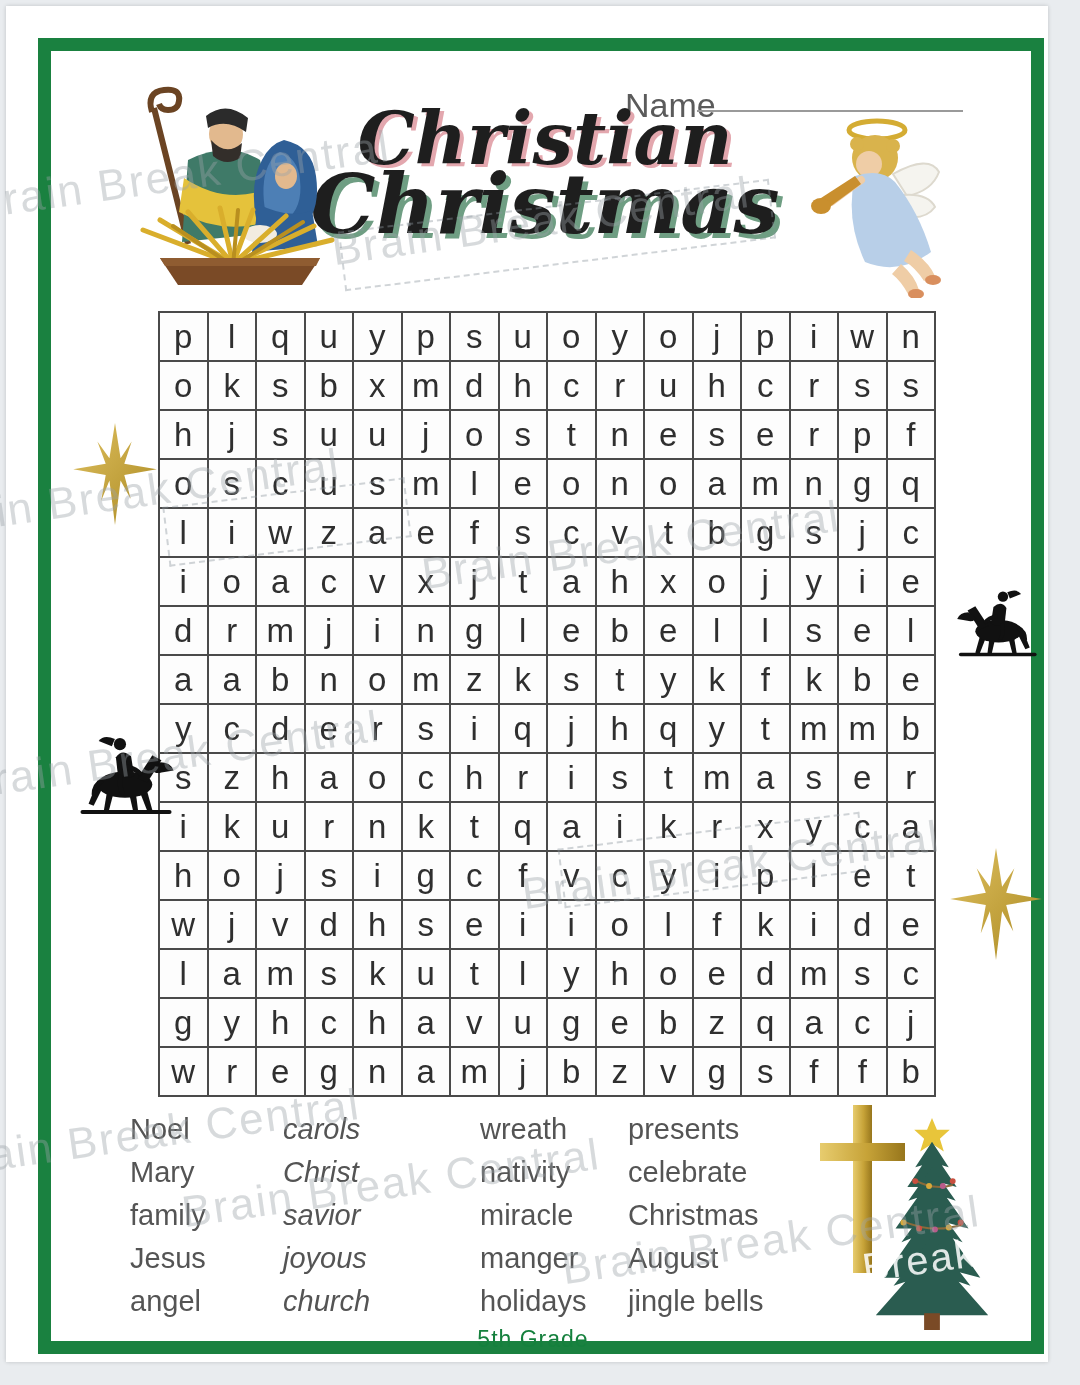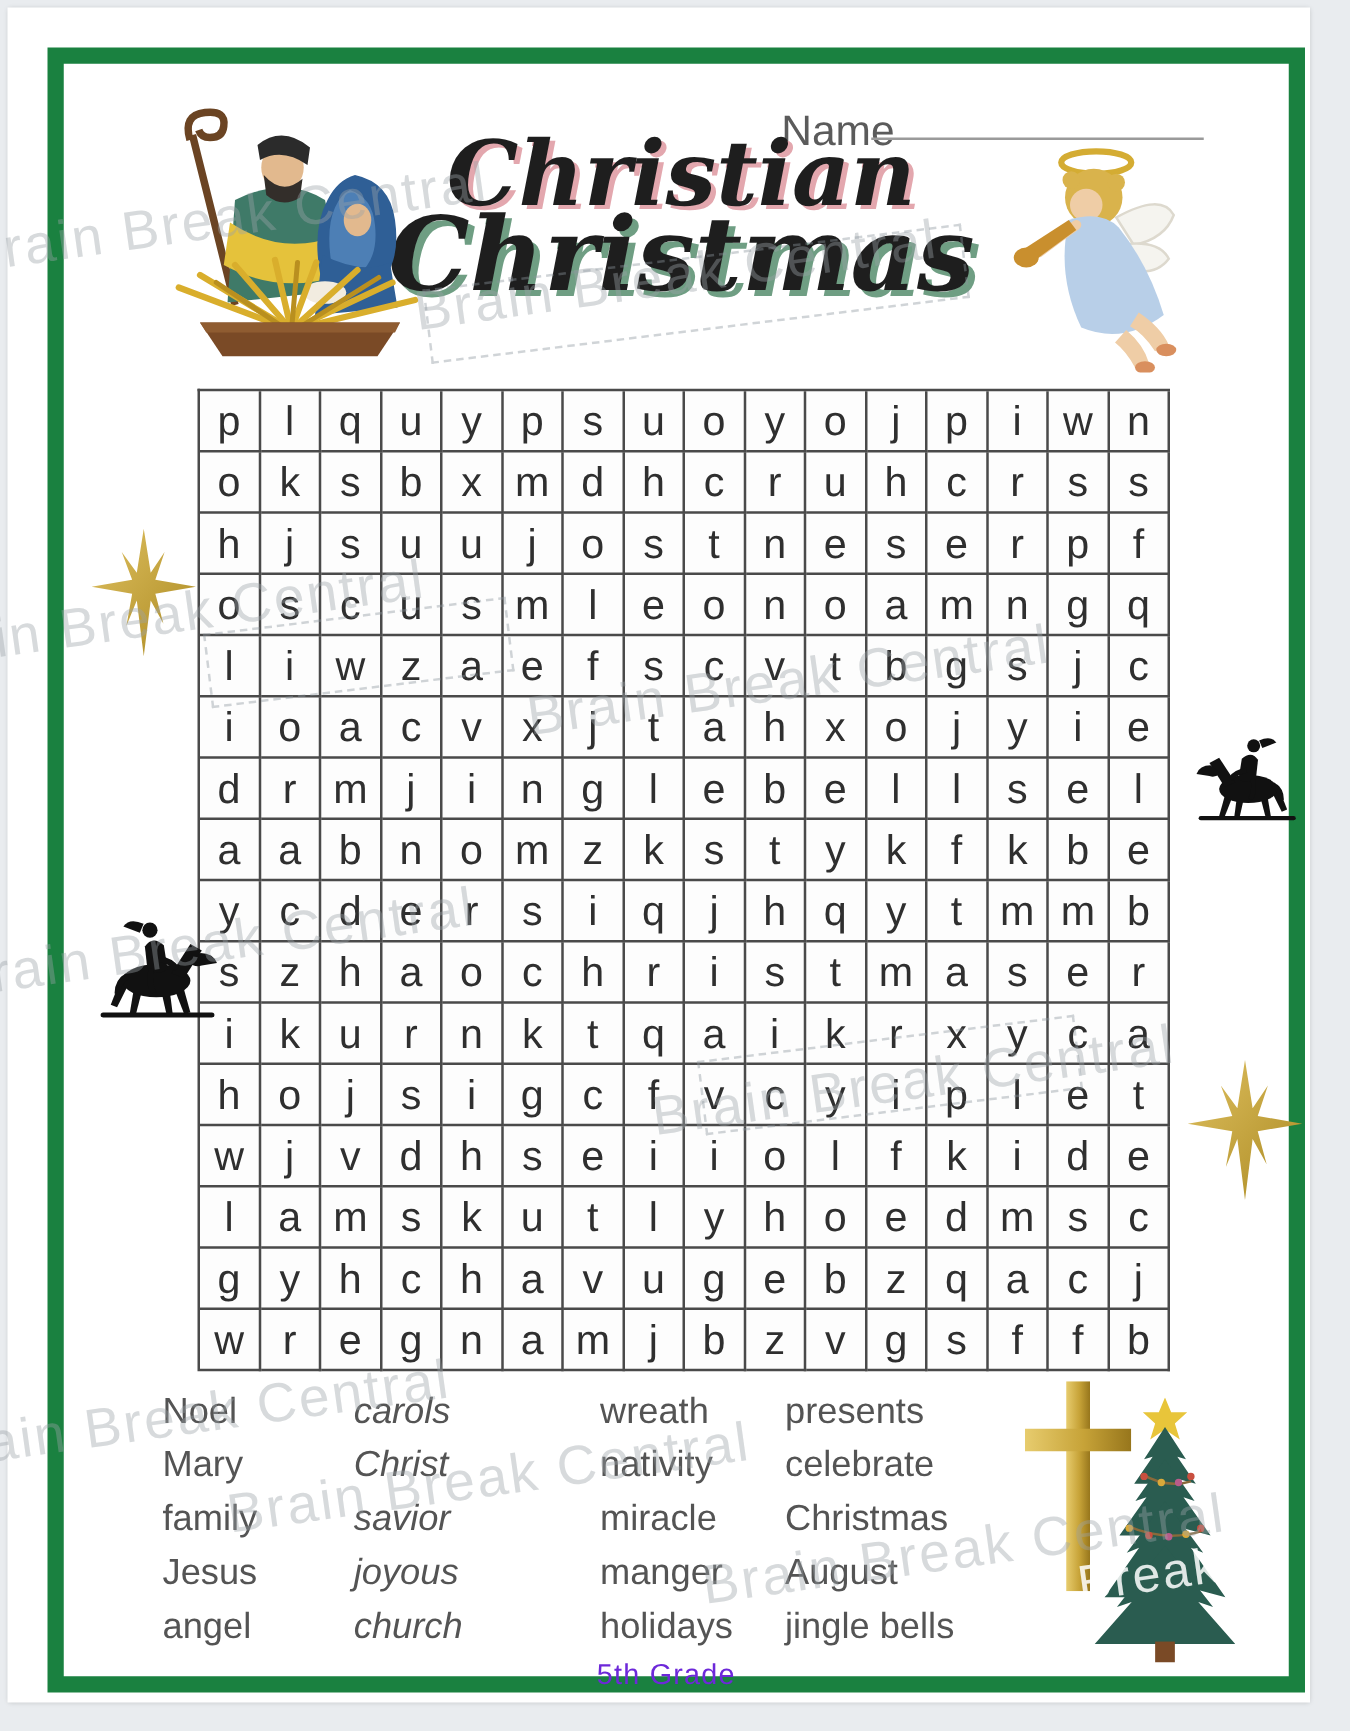--- a/index.html
+++ b/index.html
@@ -25,21 +25,21 @@
   .cell{border-right:2px solid #4a4a4a;border-bottom:2px solid #4a4a4a;
         display:flex;align-items:center;justify-content:center;
         font-size:33px;color:#2f2f2f;line-height:1;}
   
   .words{position:absolute;top:1108px;left:0;width:1080px;}
   .word-col{position:absolute;top:0;}
   .word-col div{font-size:29px;color:#545454;height:43px;line-height:43px;}
   .wc1{left:130px;} .wc2{left:283px;font-style:italic;} .wc3{left:455px;margin-left:25px;} .wc4{left:628px;}
   
   .grade{position:absolute;left:533px;top:1326px;transform:translateX(-50%);
-         font-size:23px;color:#6d28d9;letter-spacing:1px;z-index:6;}
+         font-size:23px;color:#15803d;letter-spacing:1px;z-index:6;}
   
   .wm{position:absolute;white-space:nowrap;font-size:44px;letter-spacing:2px;
       color:rgba(156,162,168,0.40);transform:rotate(-8deg);z-index:5;pointer-events:none;}
   .wm-white{color:rgba(255,255,255,0.85);font-size:40px;}
   .dash{position:absolute;border:2px dashed rgba(140,150,158,0.40);transform:rotate(-7deg);z-index:5;}
   .art{position:absolute;z-index:2;}
 </style>
 </head>
 <body>
 

